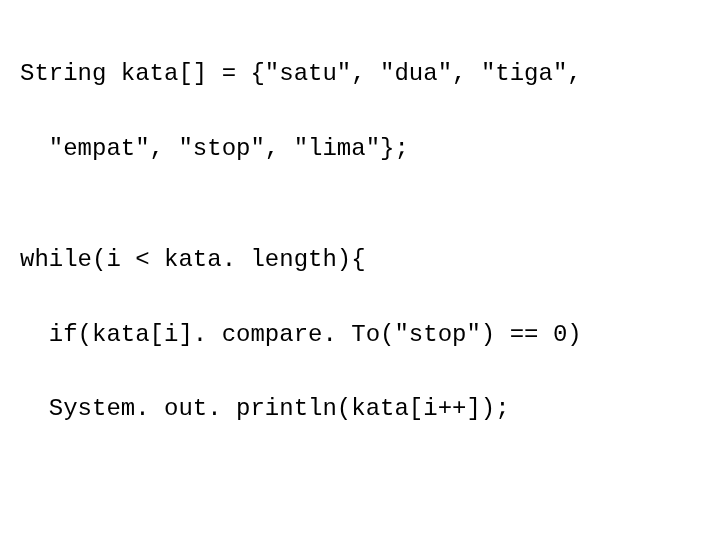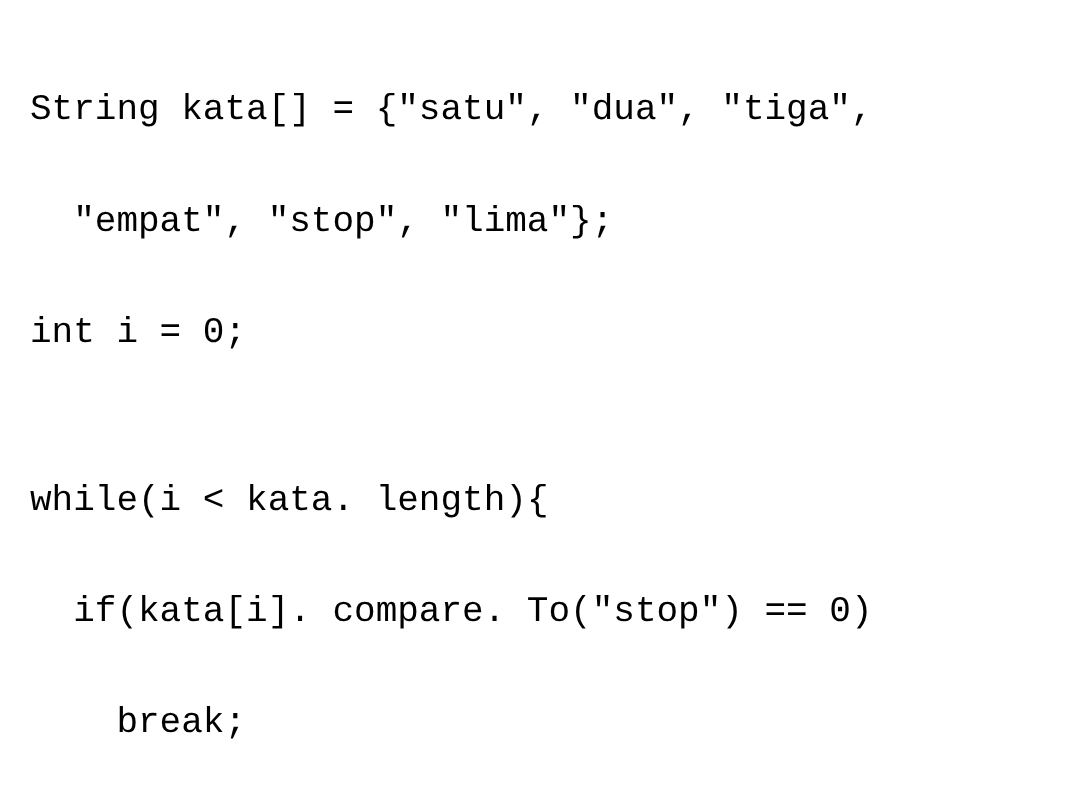--- a/index.html
+++ b/index.html
@@ -22,20 +22,18 @@
   }
   .indent1 { padding-left: 2ch; }
   .indent2 { padding-left: 4ch; }
 </style>
 </head>
 <body>
 
 <div class="page">
 <span class="code-line">String kata[] = {"satu", "dua", "tiga",</span>
 <span class="code-line indent1">"empat", "stop", "lima"};</span>
-<span class="code-line">int i = 0;</span>
 <span class="code-line"></span>
 <span class="code-line">while(i &lt; kata. length){</span>
 <span class="code-line indent1">if(kata[i]. compare. To("stop") == 0)</span>
-<span class="code-line indent2">break;</span>
 <span class="code-line indent1">System. out. println(kata[i++]);</span>
 
 </div>
 
 </body></html>

